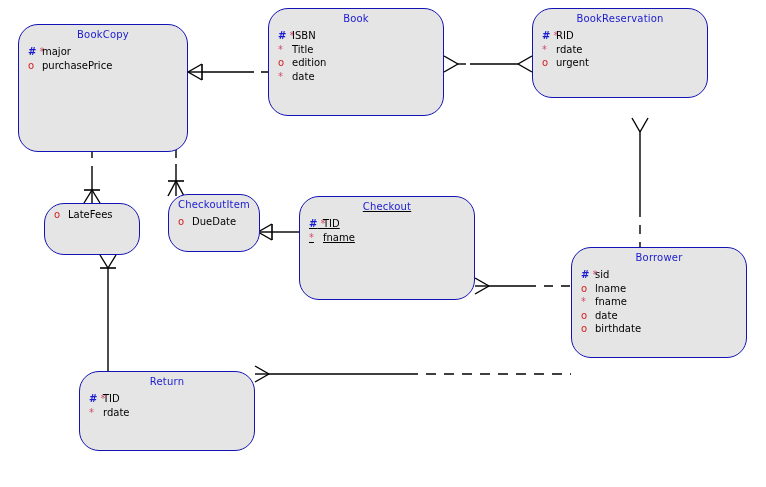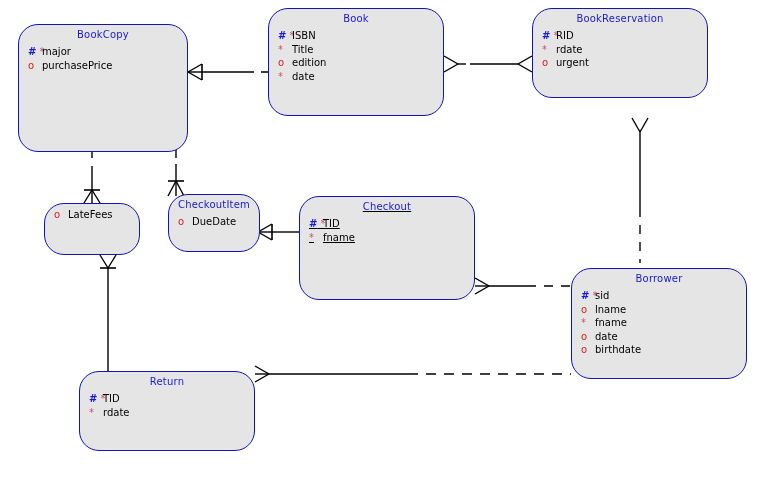--- a/index.html
+++ b/index.html
@@ -234,21 +234,21 @@
           <div class="attr">
             <span class="m-pk-req"><span class="h">#</span><span class="s"> *</span></span>
             <span class="attr-name">TID</span>
           </div>
           <div class="attr">
             <span class="mark mark-req"> *</span>
             <span class="attr-name">fname</span>
           </div>
         </div>
       </div>
-      <div class="entity" style="left: 571px; top: 268px; width: 176px; height: 111px;">
+      <div class="entity" style="left: 571px; top: 247px; width: 176px; height: 111px;">
         <div class="entity-title">Borrower</div>
         <div class="attrs">
           <div class="attr">
             <span class="m-pk-req"><span class="h">#</span><span class="s"> *</span></span>
             <span class="attr-name">sid</span>
           </div>
           <div class="attr">
             <span class="mark mark-opt"> o</span>
             <span class="attr-name">lname</span>
           </div>

